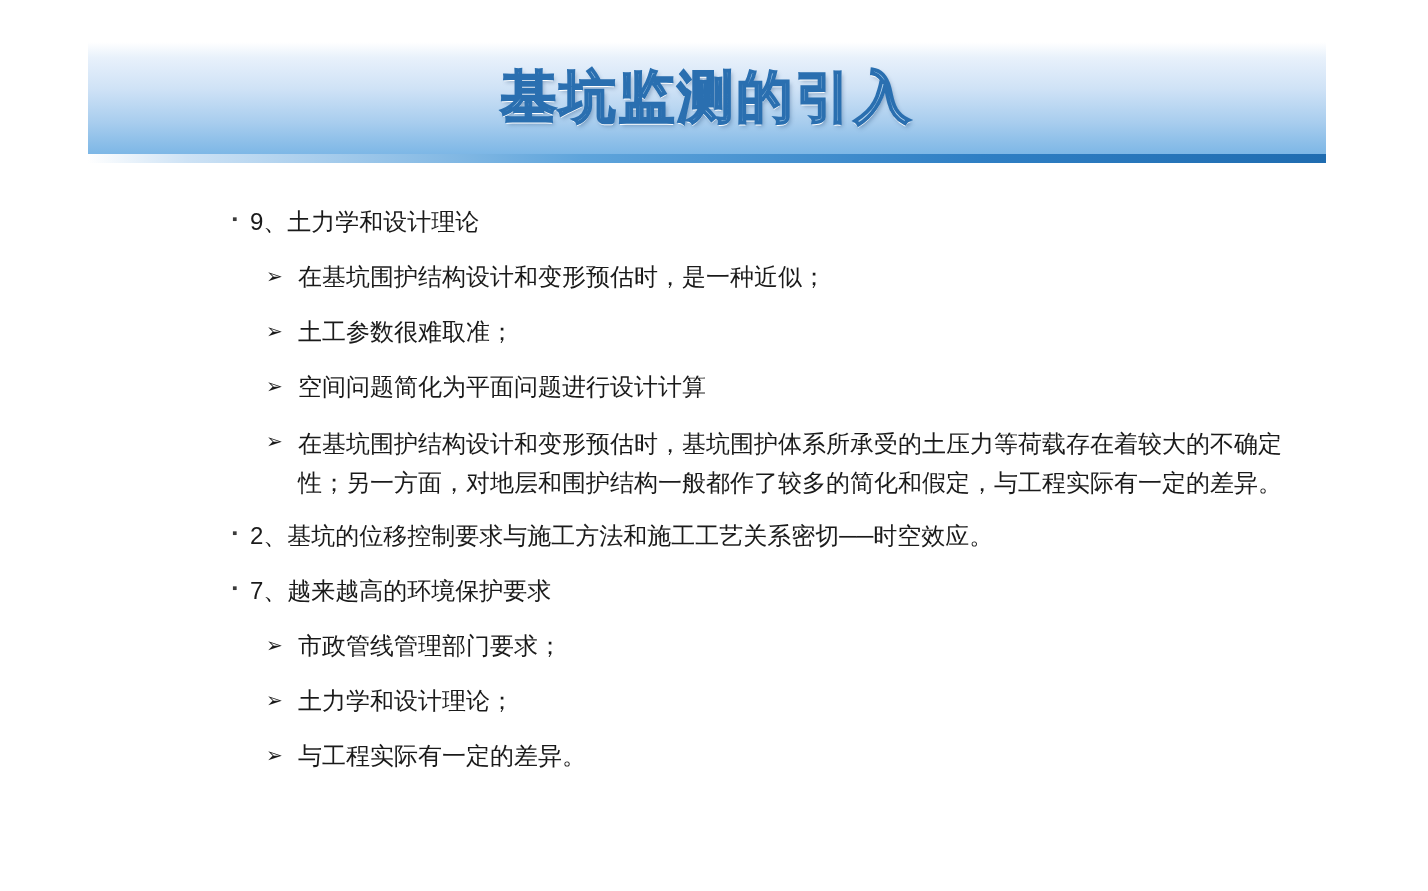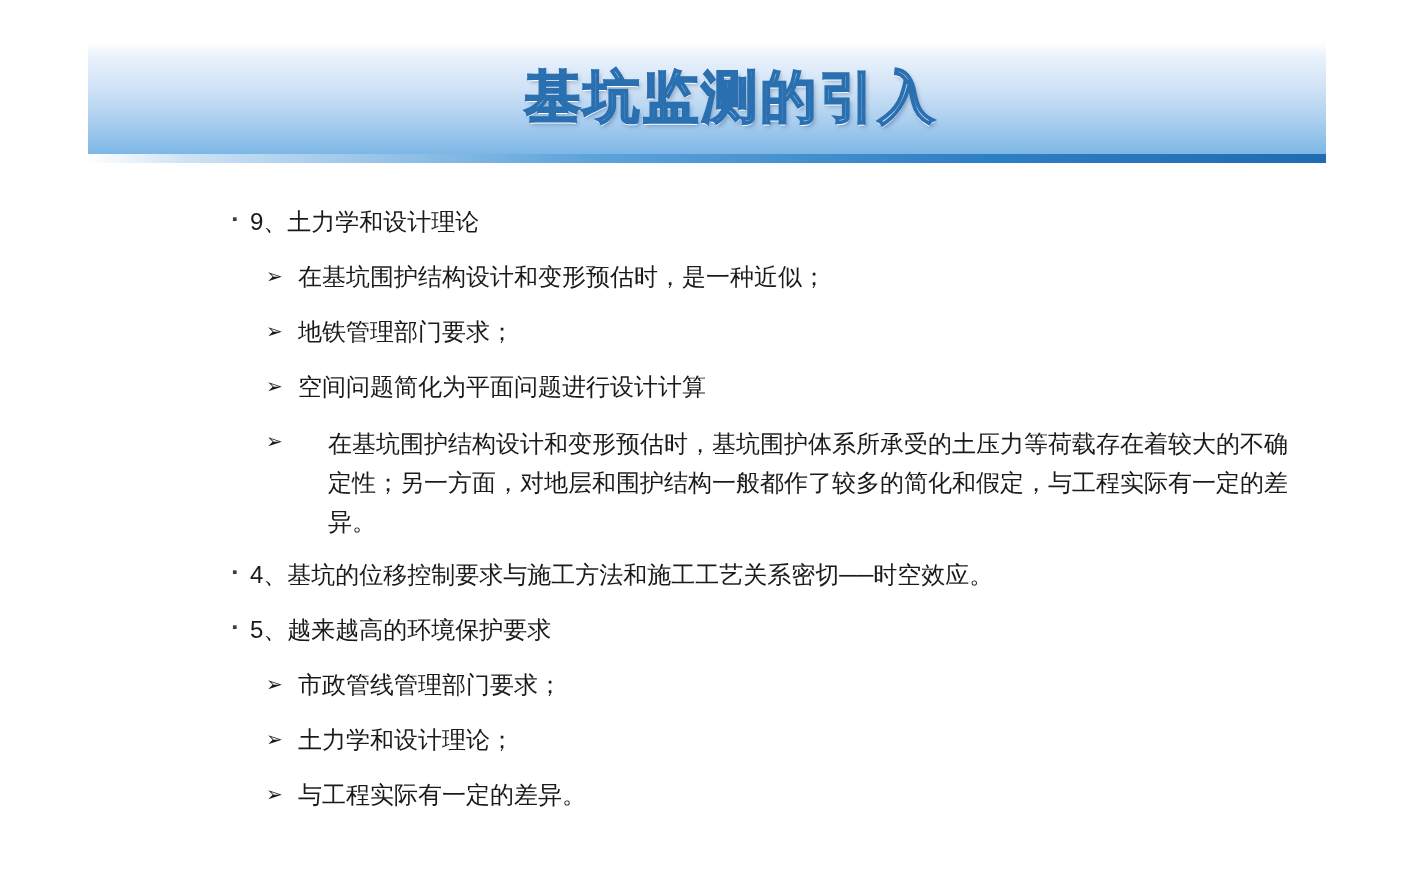--- a/index.html
+++ b/index.html
@@ -60,21 +60,20 @@
     font-size: 56px;
     font-weight: bold;
     letter-spacing: 3px;
     color: #b9d7f0;
     -webkit-text-stroke: 2px #2a6fb0;
     text-shadow:
        0 2px 0 #ffffff,
        2px 3px 4px rgba(20,60,110,0.35);
     font-family: "DejaVu Sans", "Liberation Sans", sans-serif;
     white-space: nowrap;
-    padding-left: 24px;
   }
 
   
   .content {
     position: absolute;
     left: 232px;
     top: 205px;
     width: 1060px;
   }
   .line {
@@ -100,21 +99,20 @@
     width: 32px;
     font-size: 20px;
     line-height: 1.6;
     color: #1a1a1a;
   }
   .line-text {
     flex: 1 1 auto;
   }
   .line.para .line-text {
     line-height: 1.62;
-    margin-left: 30px;
   }
   .line.para { margin-bottom: 16px; }
 </style>
 </head>
 <body>
 
 <div class="slide">
 
   <div class="title-banner">
     <div class="title-text">基坑监测的引入</div>
@@ -125,37 +123,37 @@
       <div class="line level1">
         <span class="bullet-sq">▪</span>
         <span class="line-text">9、土力学和设计理论</span>
       </div>
       <div class="line level2">
         <span class="bullet-ar">➢</span>
         <span class="line-text">在基坑围护结构设计和变形预估时，是一种近似；</span>
       </div>
       <div class="line level2">
         <span class="bullet-ar">➢</span>
-        <span class="line-text">地铁管理部门要求；</span>
+        <span class="line-text">土工参数很难取准；</span>
       </div>
       <div class="line level2">
         <span class="bullet-ar">➢</span>
         <span class="line-text">空间问题简化为平面问题进行设计计算</span>
       </div>
       <div class="line level2 para">
         <span class="bullet-ar">➢</span>
         <span class="line-text">在基坑围护结构设计和变形预估时，基坑围护体系所承受的土压力等荷载存在着较大的不确定性；另一方面，对地层和围护结构一般都作了较多的简化和假定，与工程实际有一定的差异。</span>
       </div>
       <div class="line level1">
         <span class="bullet-sq">▪</span>
-        <span class="line-text">4、基坑的位移控制要求与施工方法和施工工艺关系密切──时空效应。</span>
+        <span class="line-text">2、基坑的位移控制要求与施工方法和施工工艺关系密切──时空效应。</span>
       </div>
       <div class="line level1">
         <span class="bullet-sq">▪</span>
-        <span class="line-text">5、越来越高的环境保护要求</span>
+        <span class="line-text">7、越来越高的环境保护要求</span>
       </div>
       <div class="line level2">
         <span class="bullet-ar">➢</span>
         <span class="line-text">市政管线管理部门要求；</span>
       </div>
       <div class="line level2">
         <span class="bullet-ar">➢</span>
         <span class="line-text">土力学和设计理论；</span>
       </div>
       <div class="line level2">

